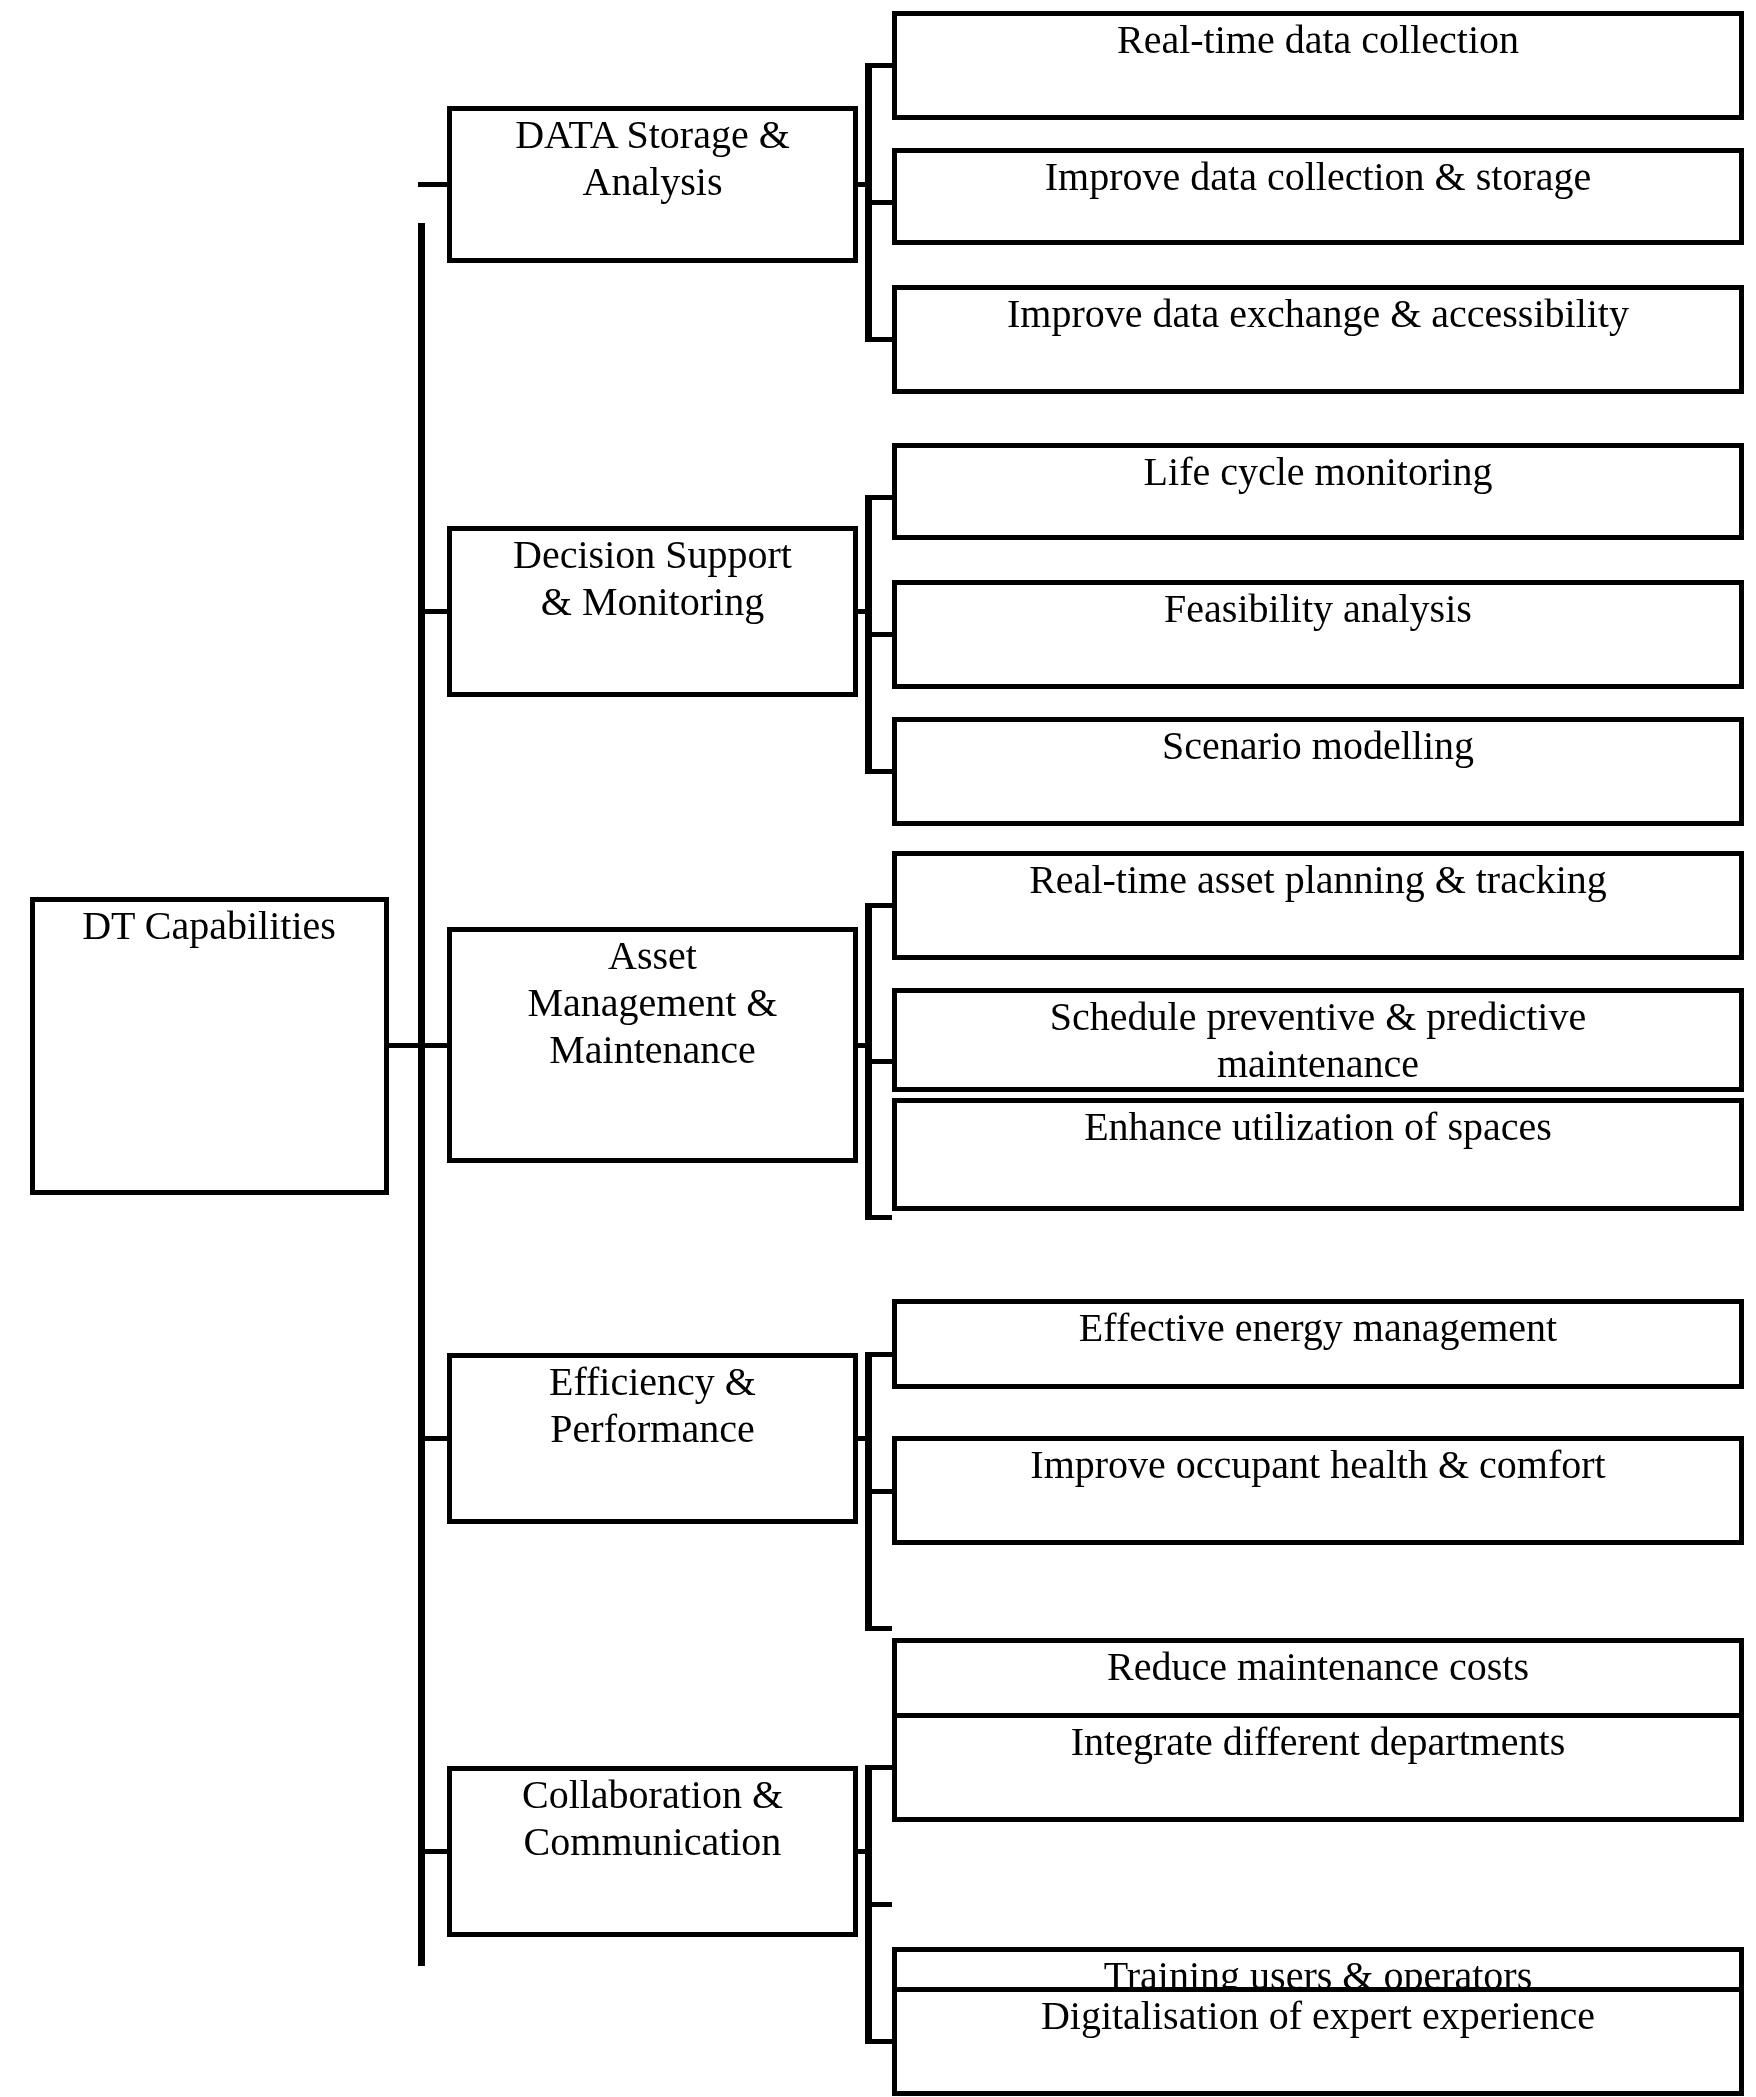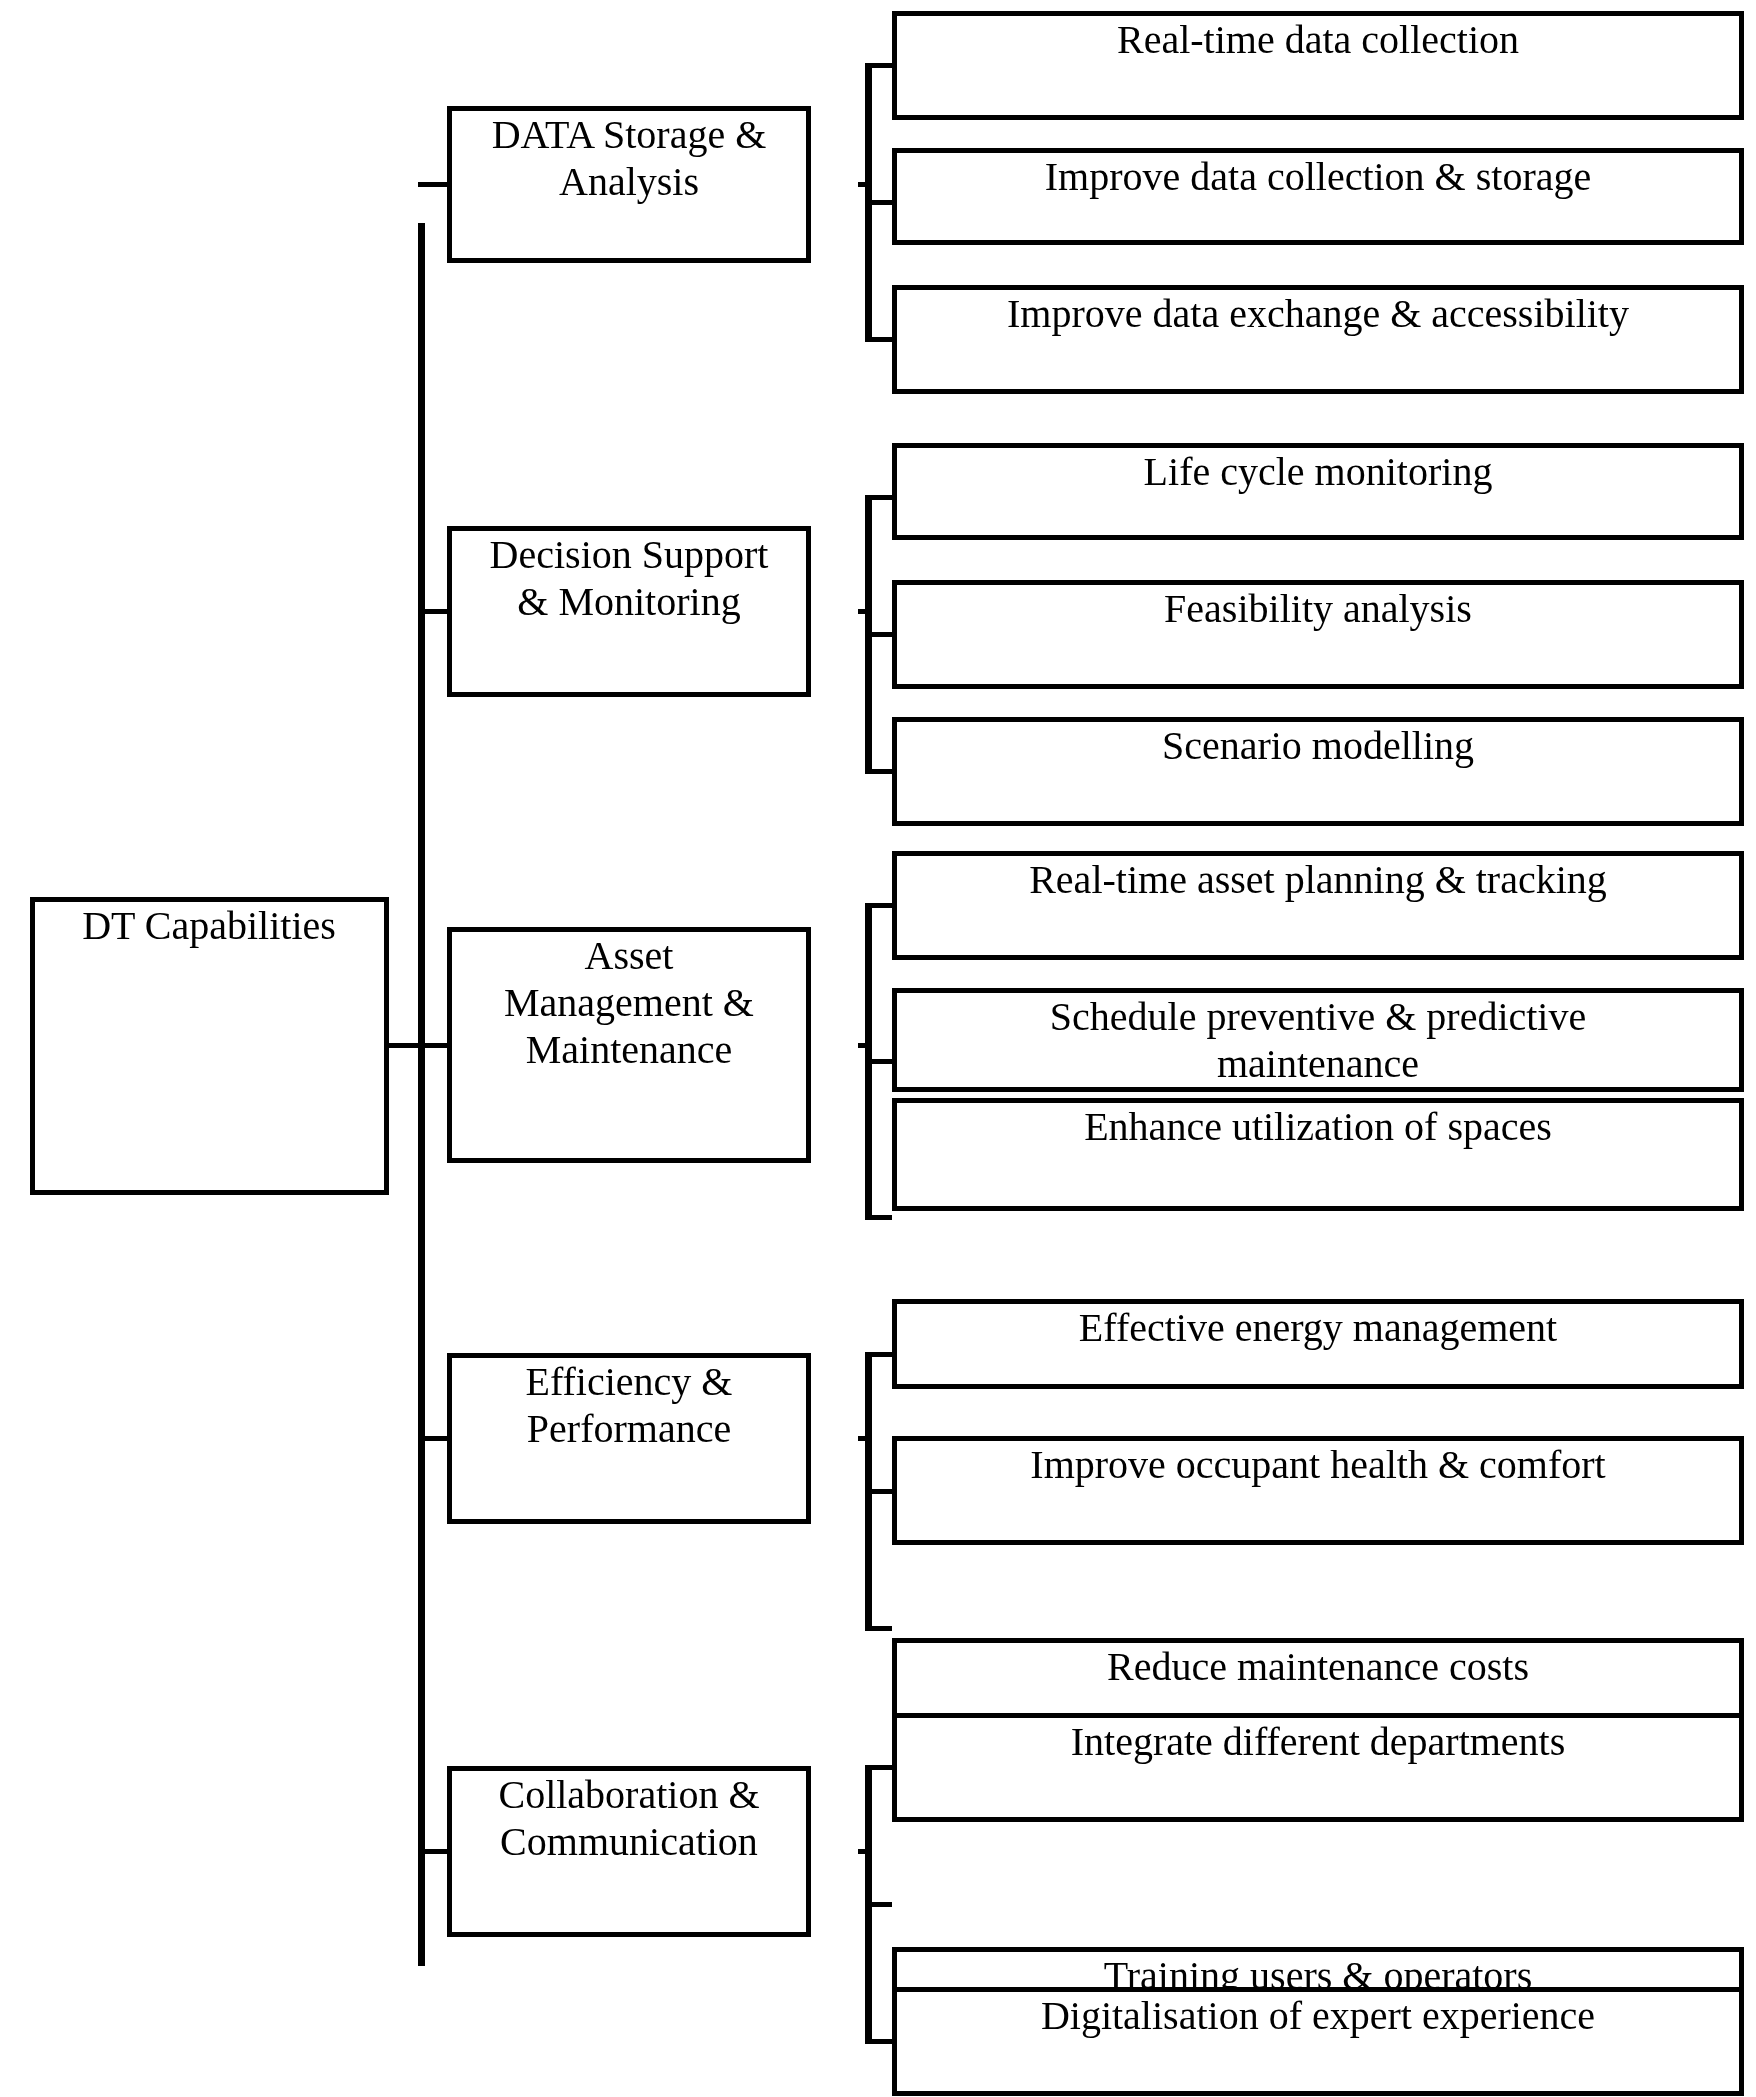--- a/index.html
+++ b/index.html
@@ -38,21 +38,21 @@
   #root-node {
     left: 29.5px;
     top: 897px;
     width: 359px;
     height: 298px;
     font-size: 40px;
   }
   
   .cat-node {
     left: 447px;
-    width: 364px;
+    width: 411px;
     font-size: 40px;
   }
   
   .item-node {
     left: 892px;
     width: 852px;
     font-size: 40px;
   }
   
   .ln {

